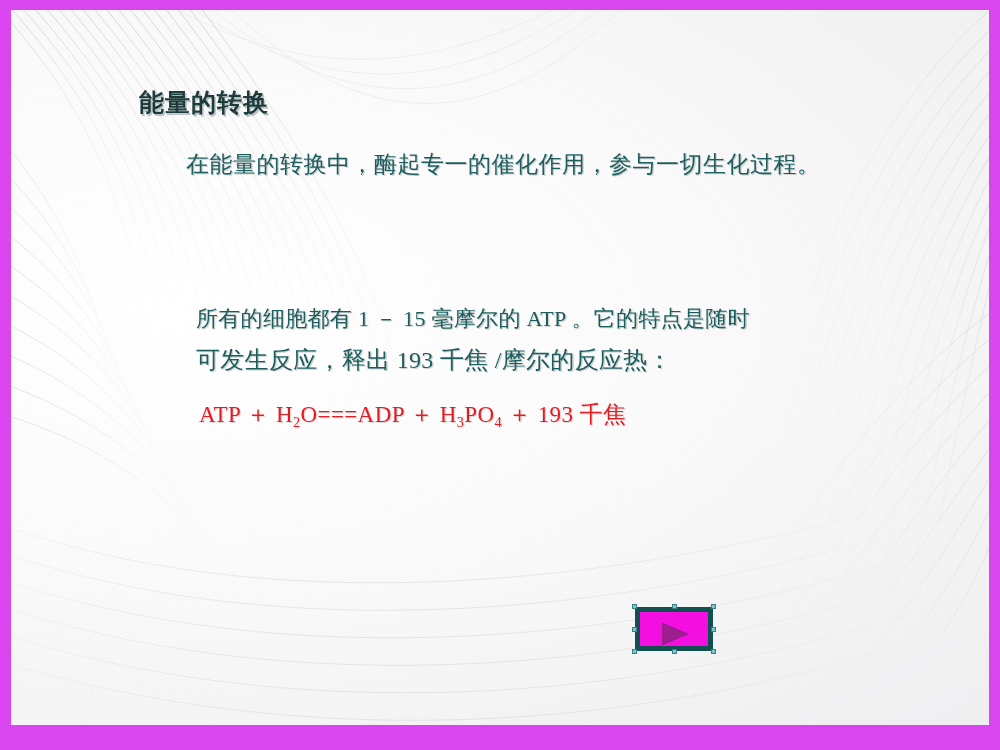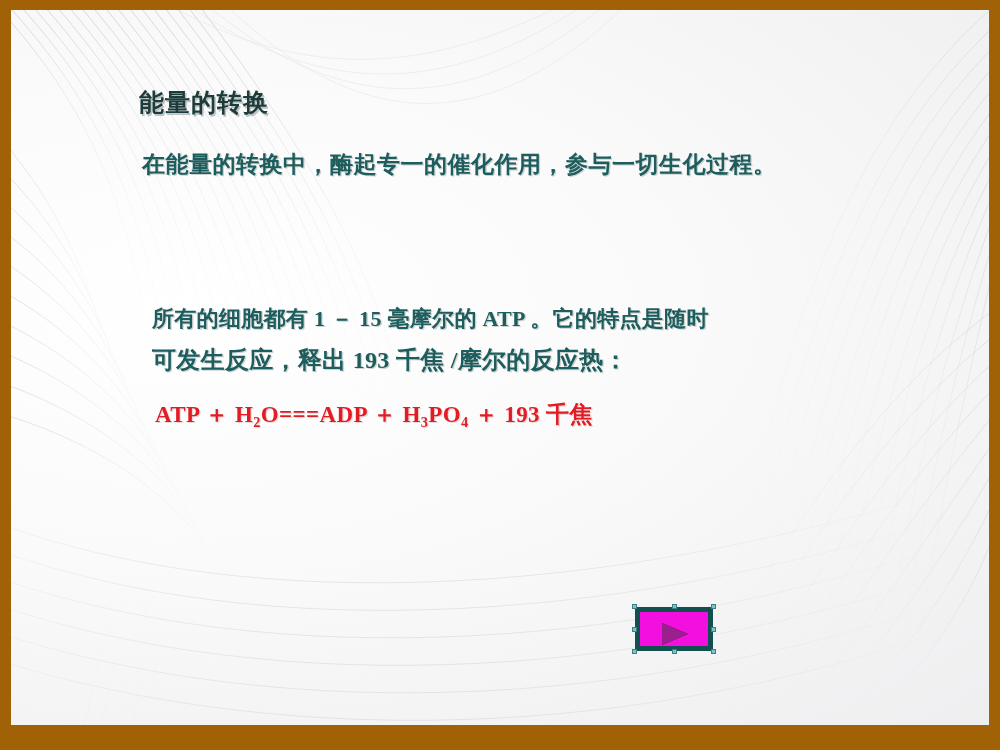--- a/index.html
+++ b/index.html
@@ -13,21 +13,21 @@
     overflow: hidden;
     font-family: "Liberation Serif", "DejaVu Serif", serif;
   }
 
   
   .slide-frame {
     position: relative;
     width: 1000px;
     height: 750px;
     box-sizing: border-box;
-    background: #a16207;
+    background: #d946ef;
     padding: 10px 11px 25px 11px;
   }
 
   
   .slide-canvas {
     position: relative;
     width: 100%;
     height: 100%;
     box-sizing: border-box;
     overflow: hidden;
@@ -66,23 +66,24 @@
     font-size: 25px;
     letter-spacing: 1px;
     color: #1c3c3c;
     text-shadow: 1.5px 1.5px 0 rgba(140,150,150,0.55);
     white-space: nowrap;
   }
 
   .para {
     position: absolute;
     color: #1d5d5d;
-    font-weight: bold;
+    font-weight: normal;
     white-space: nowrap;
     text-shadow: 1.3px 1.3px 0 rgba(150,160,160,0.45);
+    margin-left: 44px;
   }
 
   .p-intro {
     left: 131px;
     top: 139px;
     font-size: 23px;
     letter-spacing: 0.5px;
   }
 
   .p-sub {

